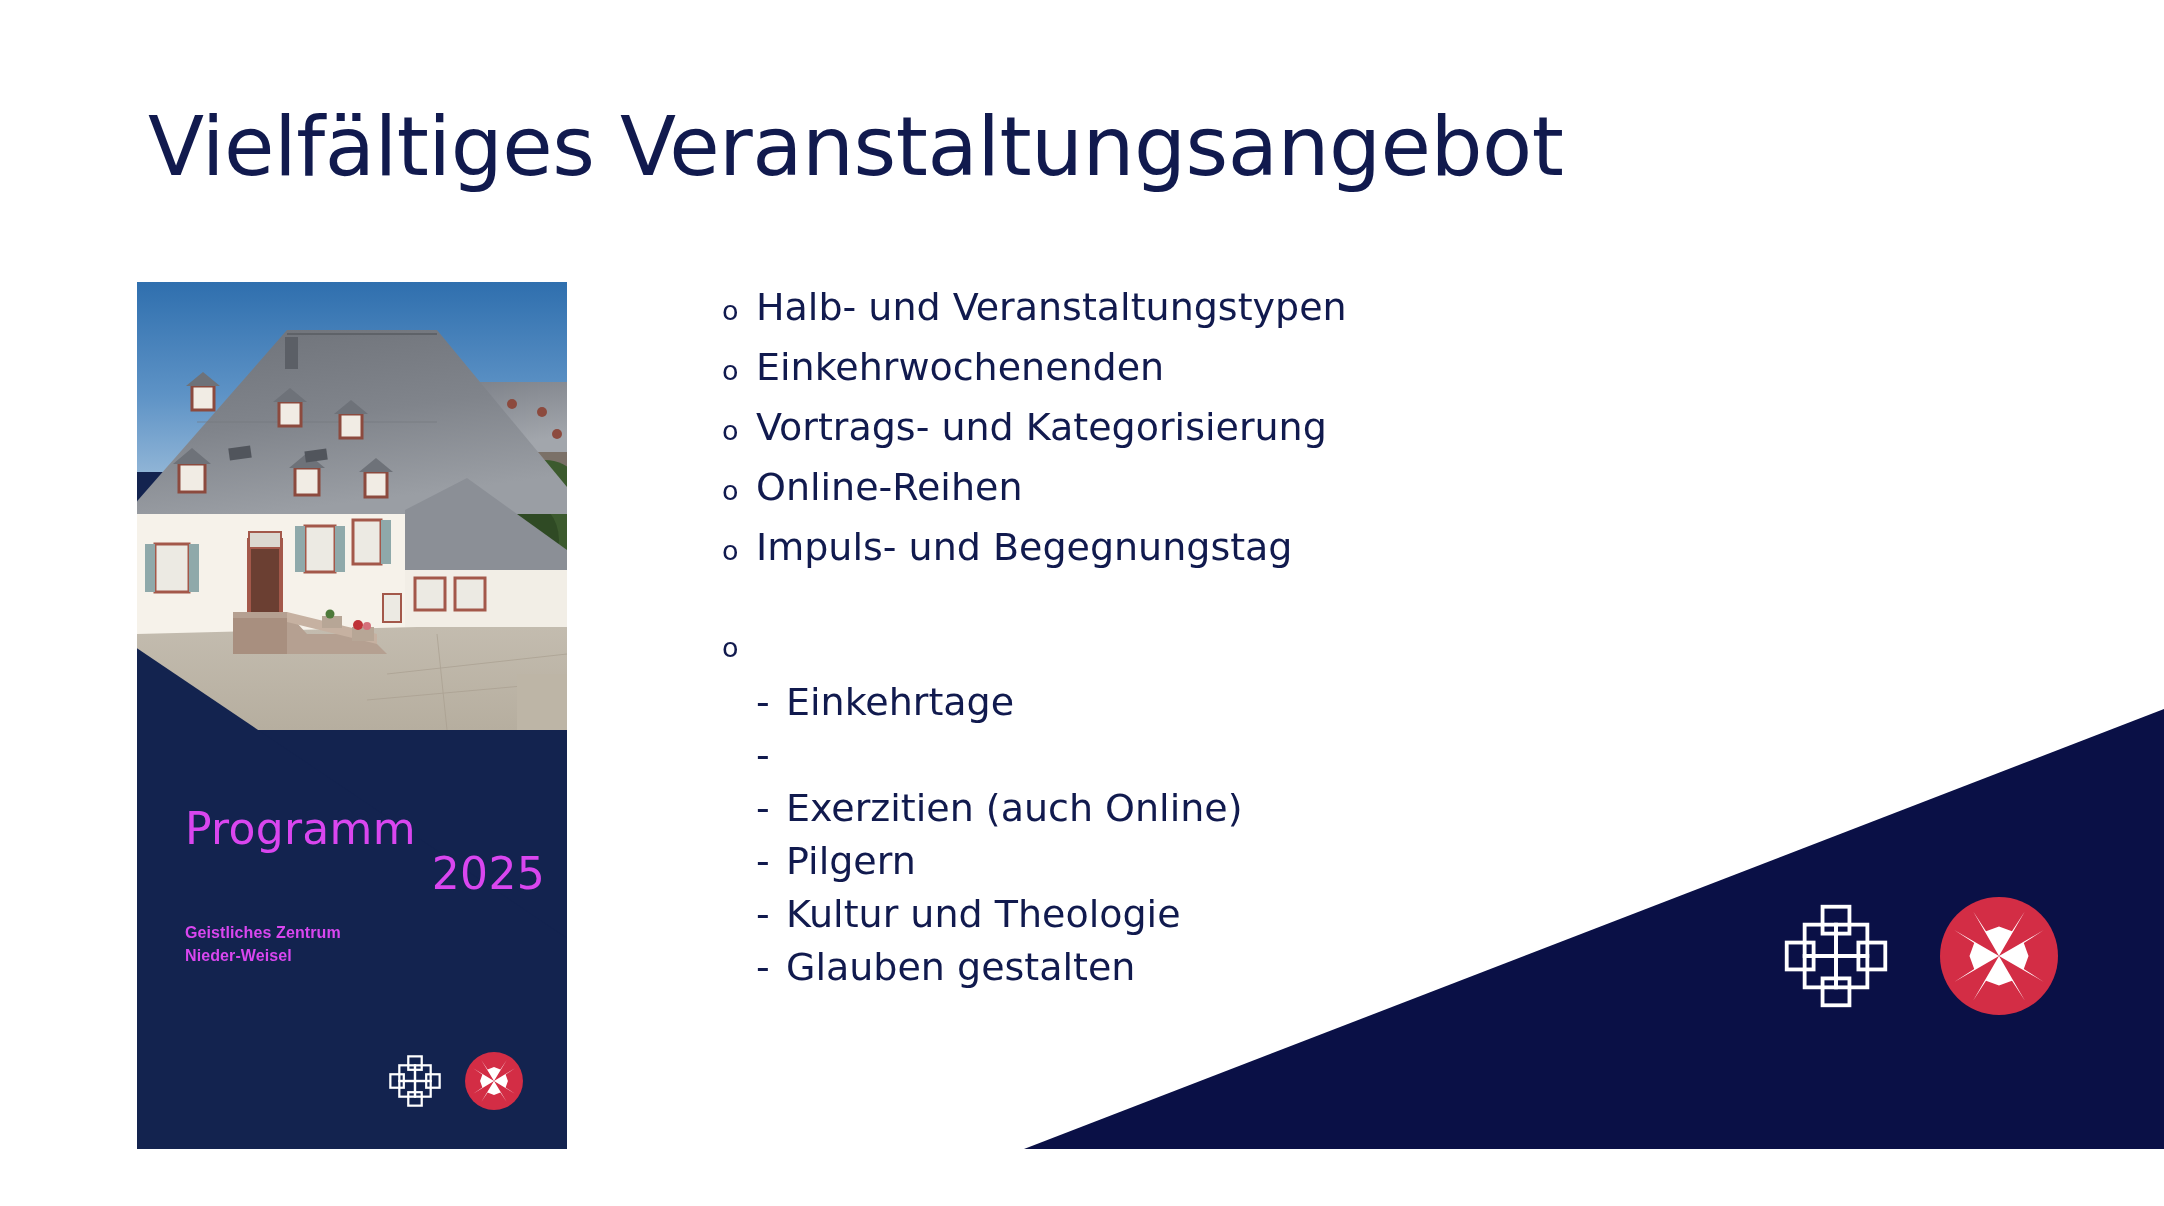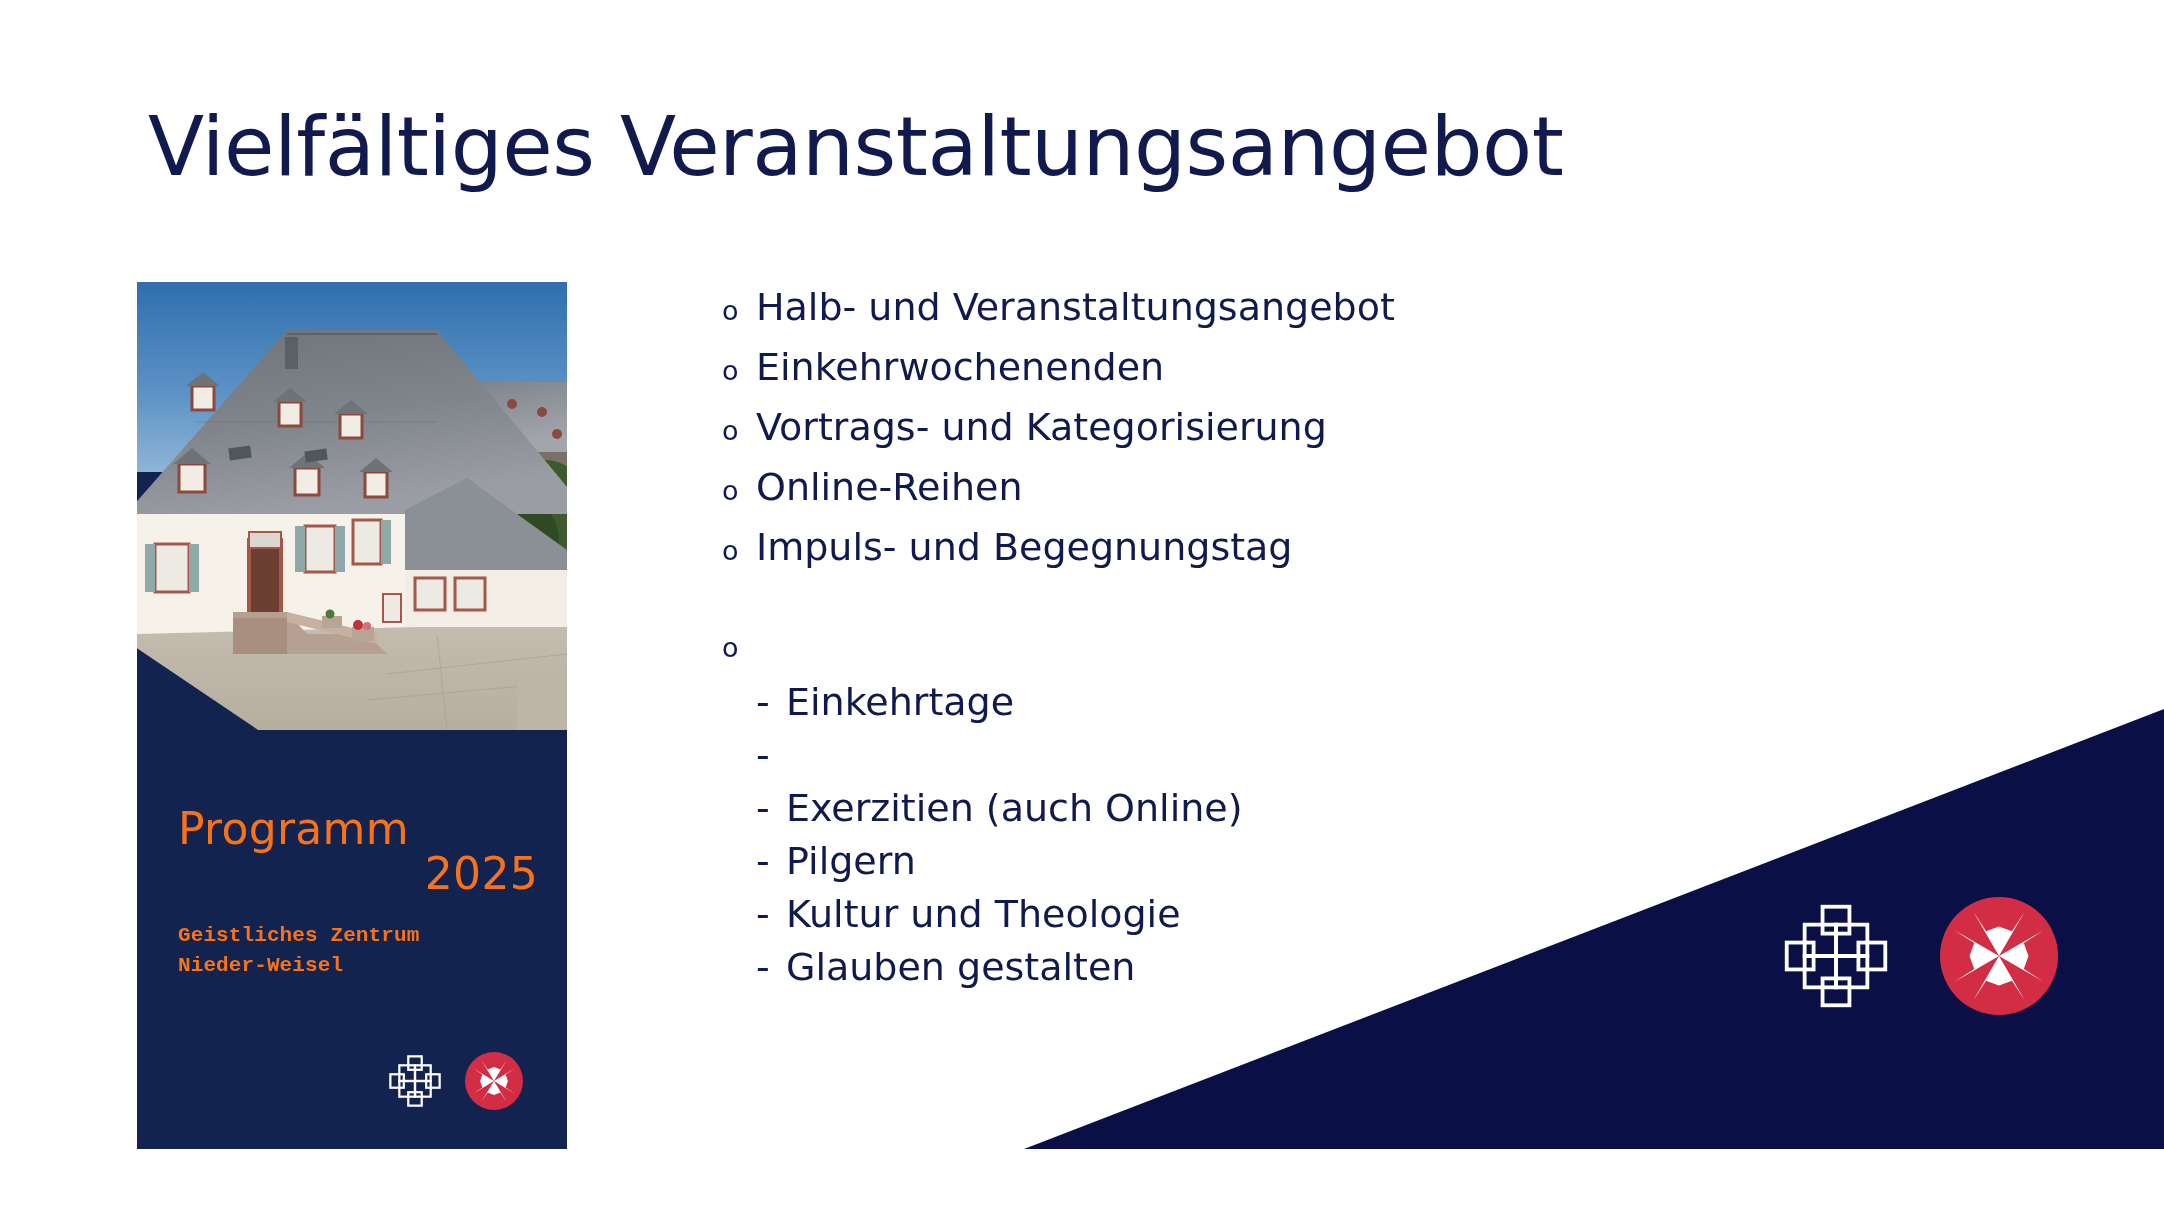--- a/index.html
+++ b/index.html
@@ -70,49 +70,49 @@
     left: 0;
     top: 0;
     width: 430px;
     height: 868px;
     background: #13234f;
     clip-path: polygon(0% 42.2%, 100% 75.6%, 100% 100%, 0% 100%);
   }
 
   .brochure-text {
     position: absolute;
-    left: 41px;
+    left: 48px;
     top: 525px;
     width: 360px;
-    color: #f97316;
+    color: #d946ef;
     z-index: 2;
   }
   .brochure-programm {
     font-size: 44px;
     line-height: 1.02;
     font-weight: 400;
     letter-spacing: 0.3px;
     font-family: "DejaVu Sans", "Liberation Sans", sans-serif;
   }
   .brochure-year {
     font-size: 44px;
     line-height: 1.02;
     font-weight: 400;
     letter-spacing: 0.3px;
     text-align: right;
     padding-left: 90px;
     font-family: "DejaVu Sans", "Liberation Sans", sans-serif;
   }
   .brochure-sub {
     margin-top: 24px;
-    font-size: 21px;
+    font-size: 16px;
     line-height: 1.44;
     font-weight: 700;
     letter-spacing: 0.1px;
-    font-family: Liberation Mono, monospace;
+    font-family: Liberation Sans, sans-serif;
   }
 
   .brochure-logos {
     position: absolute;
     left: 250px;
     bottom: 36px;
     display: flex;
     align-items: center;
     gap: 22px;
     z-index: 2;
@@ -339,21 +339,21 @@
           </g>
         </svg>
       </span>
     </div>
   </div>
 
   <div class="content-list">
 
     <div class="bullet-row">
       <span class="bullet-marker">o</span>
-      <span class="bullet-text">Halb- und Veranstaltungsangebot</span>
+      <span class="bullet-text">Halb- und Veranstaltungstypen</span>
     </div>
     <div class="bullet-row">
       <span class="bullet-marker">o</span>
       <span class="bullet-text">Einkehrwochenenden</span>
     </div>
     <div class="bullet-row">
       <span class="bullet-marker">o</span>
       <span class="bullet-text">Vortrags- und Kategorisierung</span>
     </div>
     <div class="bullet-row">

